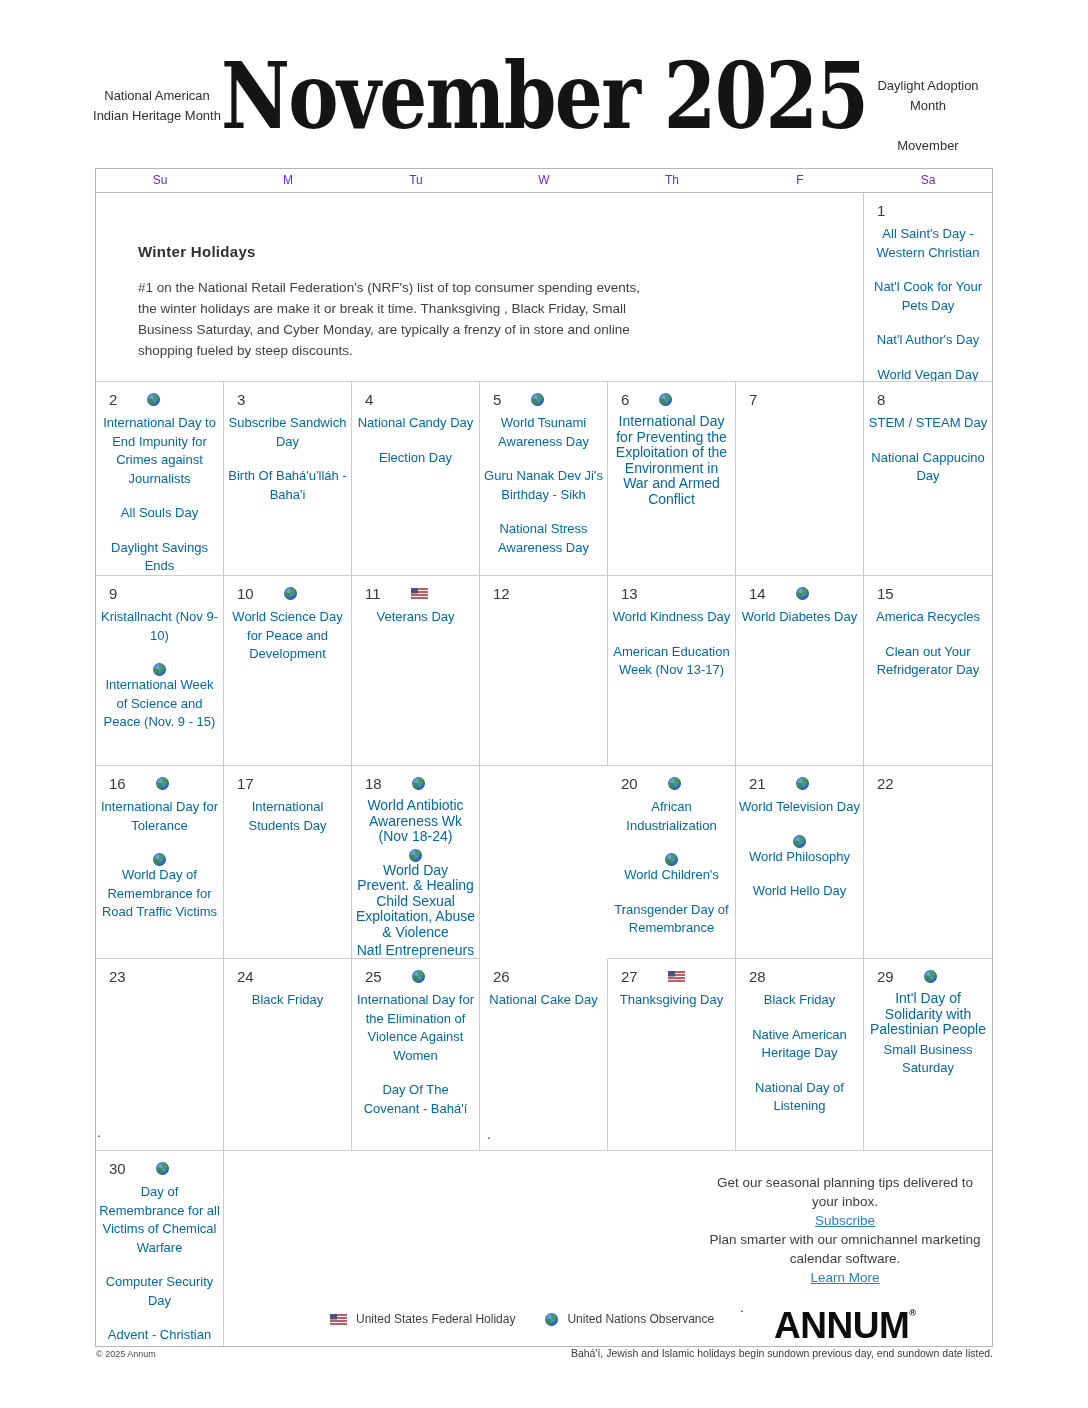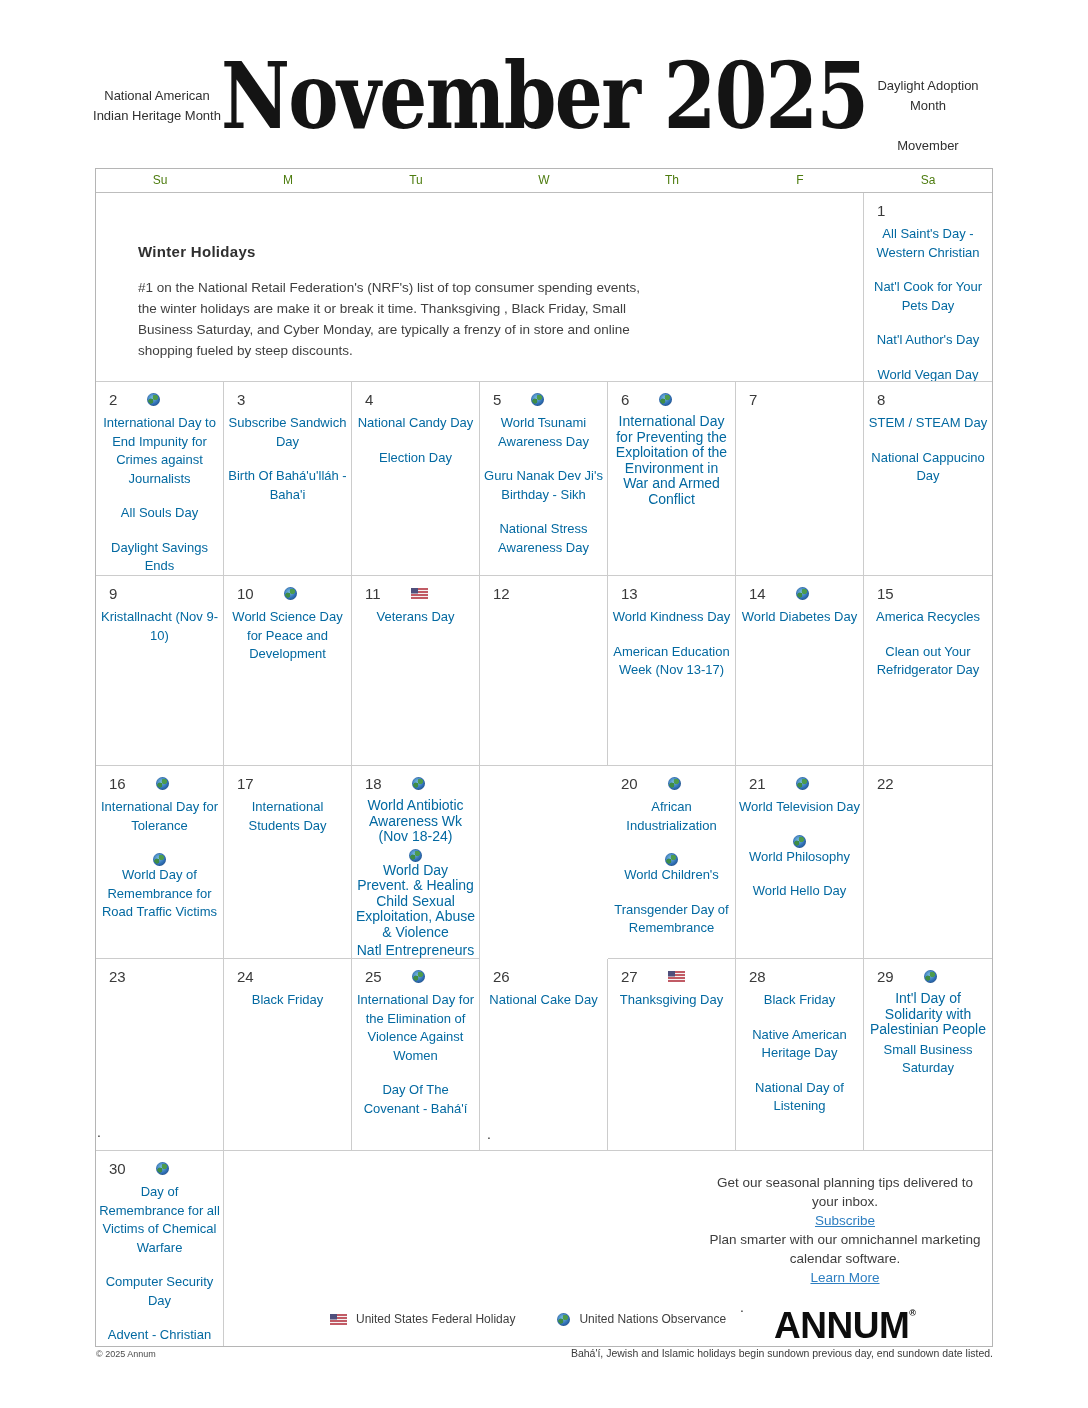--- a/index.html
+++ b/index.html
@@ -23,21 +23,21 @@
   }
   
   .cal {
     position:absolute; left:95px; top:168px; width:898px;
     display:grid; box-sizing:border-box;
     grid-template-columns:repeat(7, 1fr);
     grid-template-rows:24px 189px 194px 190px 193px 192px 195px;
     border:1px solid #b5b5b5; background:#fff;
   }
   .wd {
-    grid-row:1; font-size:12px; color:#4d7c0f; text-align:center; line-height:23px;
+    grid-row:1; font-size:12px; color:#6d28d9; text-align:center; line-height:23px;
     border-bottom:1px solid #bdbdbd;
   }
   .cell { box-sizing:border-box; border-right:1px solid #cccccc; border-bottom:1px solid #cccccc; overflow:hidden; background:#fff; }
   .last-col { border-right:none; }
   .last-row { border-bottom:none; }
   .day-head { display:flex; align-items:center; padding:7px 0 1px 13px; height:20px; }
   .day-num { font-size:15px; color:#3a3a3a; }
   .day-head .globe, .day-head .usflag { margin-left:30px; }
   .events { text-align:center; padding:4px 3px 0 3px; font-size:13px; line-height:18.5px; color:#0369a1; }
   .event { margin-bottom:16px; }
@@ -48,21 +48,21 @@
            border-right:1px solid #cccccc; border-bottom:1px solid #cccccc; }
   .intro-title { font-size:15px; font-weight:bold; color:#2f2f2f; letter-spacing:.3px; margin-bottom:17px; }
   .intro-body  { font-size:13.5px; line-height:21px; width:505px; color:#3f3f3f; }
   
   .footer-cell { grid-column:2 / 8; grid-row:7; position:relative; }
   .promo { position:absolute; top:22px; right:6px; width:282px; text-align:center;
            font-size:13.5px; line-height:19px; color:#3d3d3d; }
   .promo a { color:#2e7fc1; text-decoration:underline; cursor:pointer; }
   .annum { margin-top:6px; font-weight:bold; font-size:37px; letter-spacing:-.5px; color:#0d0d0d; line-height:40px; }
   .annum sup { font-size:9px; vertical-align:22px; letter-spacing:0; }
-  .legend { position:absolute; left:106px; bottom:20px; display:flex; align-items:center; gap:42px;
+  .legend { position:absolute; left:106px; bottom:20px; display:flex; align-items:center; gap:30px;
             font-size:12px; color:#3e3e3e; white-space:nowrap; }
   .legend-item { display:flex; align-items:center; gap:9px; }
   
   .globe {
     width:13px; height:13px; border-radius:50%; display:inline-block; vertical-align:middle;
     background:
       radial-gradient(circle at 64% 34%, #4d9b4d 0 2.6px, rgba(0,0,0,0) 2.9px),
       radial-gradient(circle at 30% 62%, #3e8c46 0 2.4px, rgba(0,0,0,0) 2.7px),
       radial-gradient(circle at 42% 38%, #79bce4 0%, #2f6fb5 55%, #173f74 100%);
     box-shadow:0 0 0 .4px rgba(30,60,100,.35) inset;
@@ -239,20 +239,24 @@
       </div>
     </div>
     <div class="cell day" style="grid-area: 4 / 1;">
       <div class="day-head">
         <span class="day-num">9</span>
       </div>
       <div class="events">
         <div class="event">
           <div>Kristallnacht (Nov 9-10)</div>
         </div>
+        <div class="event">
+          <div class="ic-line"><span class="globe"></span></div>
+          <div>International Week of Science and Peace (Nov. 9 - 15)</div>
+        </div>
       </div>
     </div>
     <div class="cell day" style="grid-area: 4 / 2;">
       <div class="day-head">
         <span class="day-num">10</span>
         <span class="globe"></span>
       </div>
       <div class="events">
         <div class="event">
           <div>World Science Day for Peace and Development</div>

